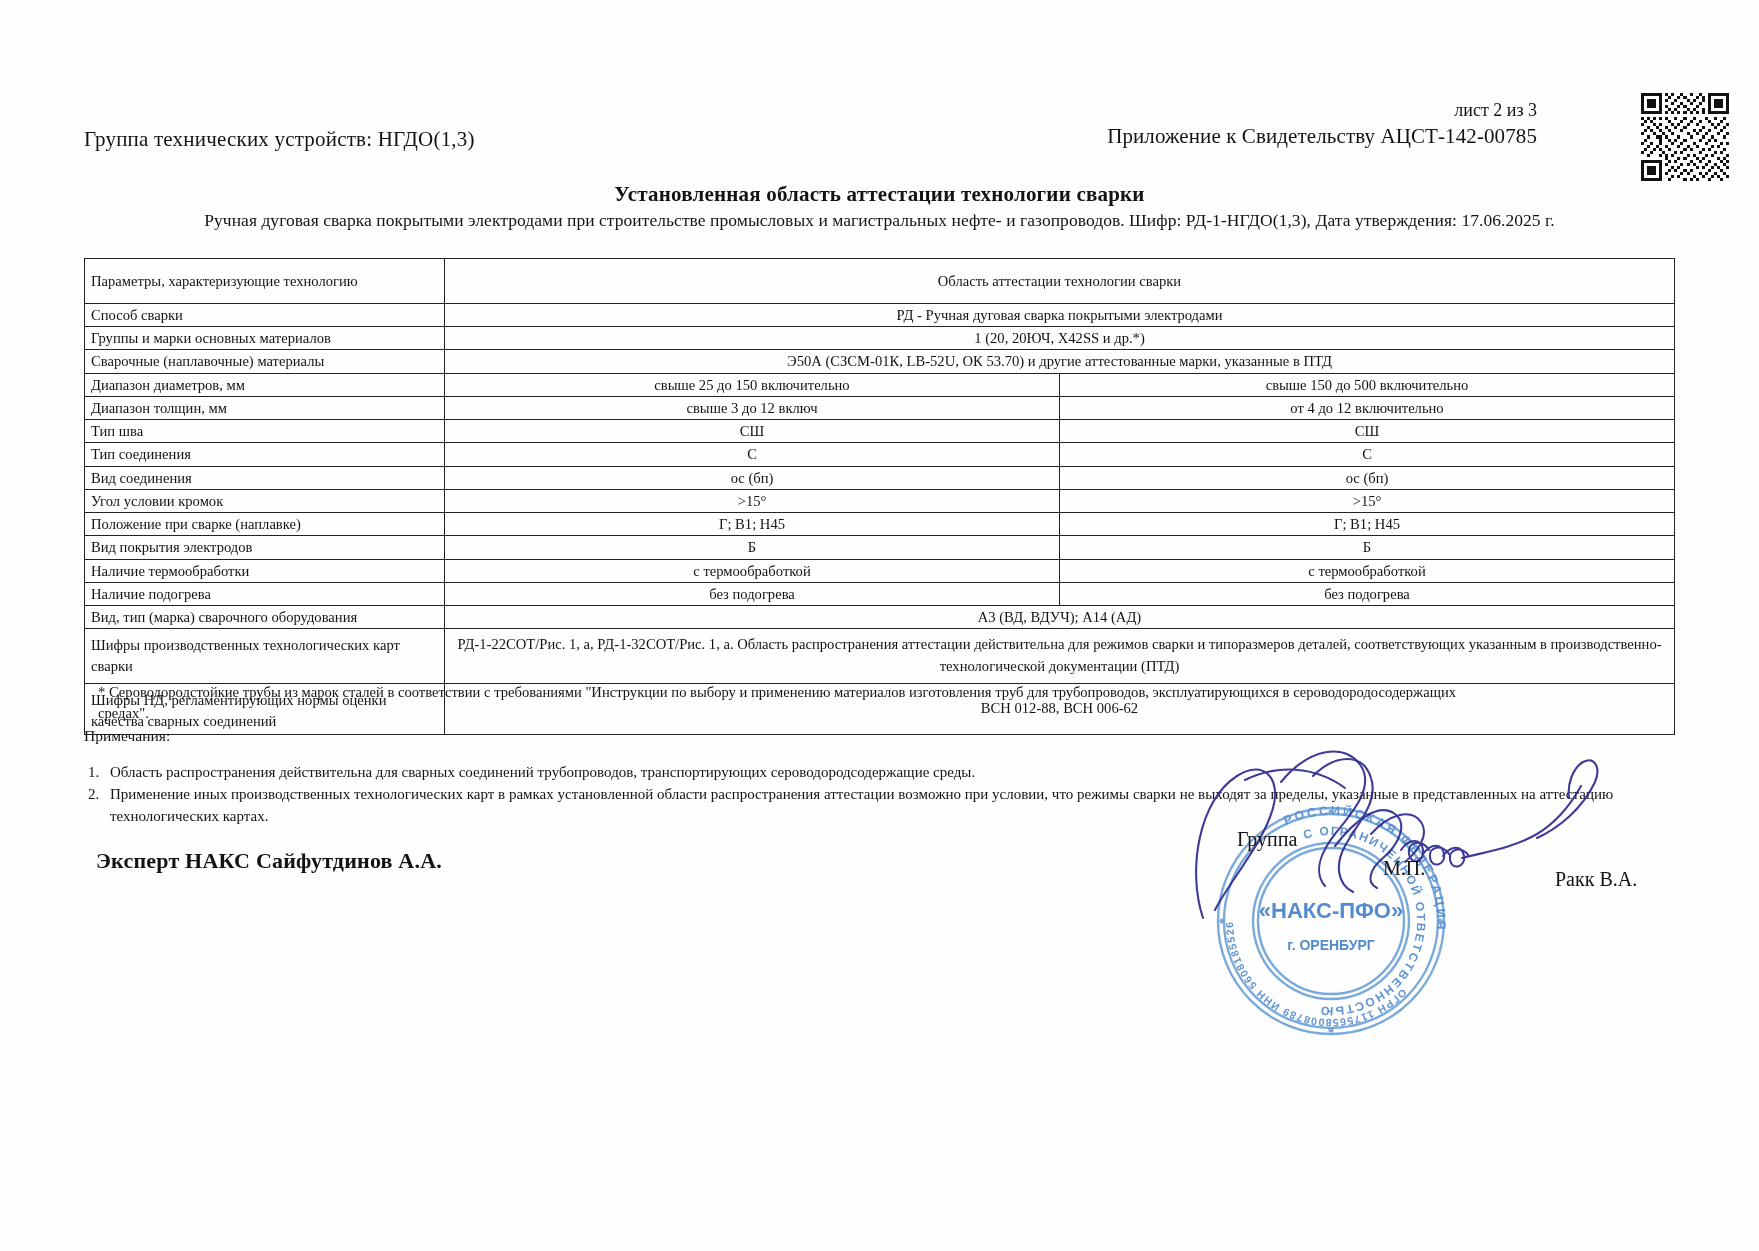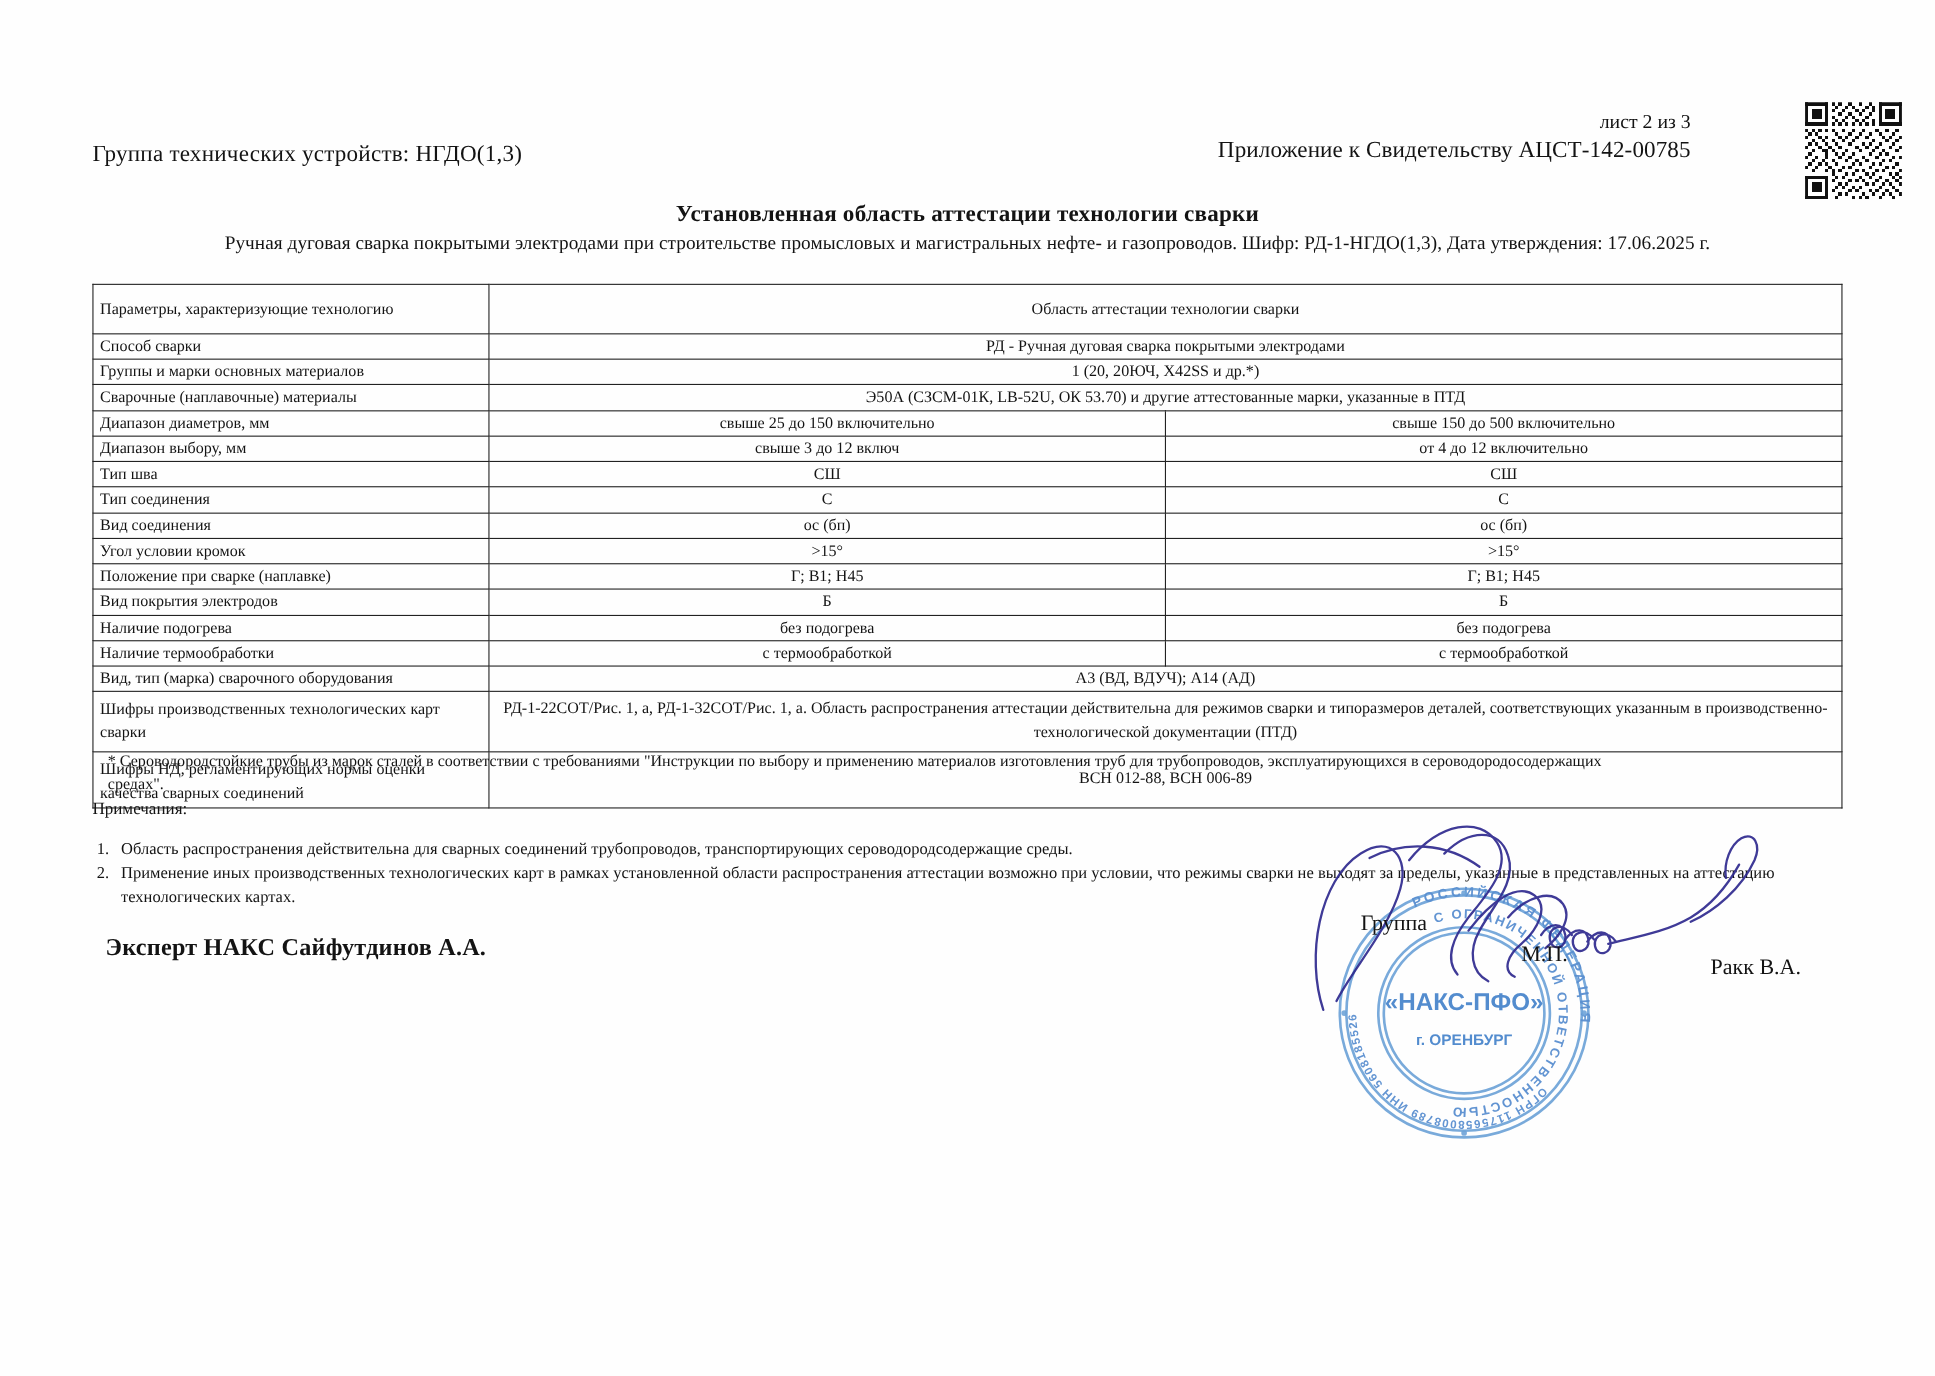--- a/index.html
+++ b/index.html
@@ -483,21 +483,21 @@
           <td class="param">Сварочные (наплавочные) материалы</td>
           <td class="val" colspan="2">Э50А (СЗСМ-01К, LB-52U, ОК 53.70) и другие аттестованные марки, указанные в ПТД</td>
         </tr>
 
         <tr>
           <td class="param">Диапазон диаметров, мм</td>
           <td class="val">свыше 25 до 150 включительно</td>
           <td class="val">свыше 150 до 500 включительно</td>
         </tr>
         <tr>
-          <td class="param">Диапазон выбору, мм</td>
+          <td class="param">Диапазон толщин, мм</td>
           <td class="val">свыше 3 до 12 включ</td>
           <td class="val">от 4 до 12 включительно</td>
         </tr>
         <tr>
           <td class="param">Тип шва</td>
           <td class="val">СШ</td>
           <td class="val">СШ</td>
         </tr>
         <tr>
           <td class="param">Тип соединения</td>
@@ -518,41 +518,41 @@
           <td class="param">Положение при сварке (наплавке)</td>
           <td class="val">Г; В1; Н45</td>
           <td class="val">Г; В1; Н45</td>
         </tr>
         <tr>
           <td class="param">Вид покрытия электродов</td>
           <td class="val">Б</td>
           <td class="val">Б</td>
         </tr>
         <tr>
+          <td class="param">Наличие термообработки</td>
+          <td class="val">с термообработкой</td>
+          <td class="val">с термообработкой</td>
+        </tr>
+        <tr>
           <td class="param">Наличие подогрева</td>
           <td class="val">без подогрева</td>
           <td class="val">без подогрева</td>
         </tr>
-        <tr>
-          <td class="param">Наличие термообработки</td>
-          <td class="val">с термообработкой</td>
-          <td class="val">с термообработкой</td>
-        </tr>
 
         <tr>
           <td class="param">Вид, тип (марка) сварочного оборудования</td>
           <td class="val" colspan="2">А3 (ВД, ВДУЧ); А14 (АД)</td>
         </tr>
         <tr>
           <td class="param ml">Шифры производственных технологических карт сварки</td>
           <td class="val ml" colspan="2">РД-1-22СОТ/Рис. 1, а, РД-1-32СОТ/Рис. 1, а. Область распространения аттестации действительна для режимов сварки и типоразмеров деталей, соответствующих указанным в производственно-технологической документации (ПТД)</td>
         </tr>
         <tr>
           <td class="param ml">Шифры НД, регламентирующих нормы оценки качества сварных соединений</td>
-          <td class="val ml" colspan="2">ВСН 012-88, ВСН 006-89</td>
+          <td class="val ml" colspan="2">ВСН 012-88, ВСН 006-62</td>
         </tr>
       </tbody>
     </table>
   </div>
 
   <div class="footnote">
     <span class="ind">* Сероводородстойкие трубы из марок сталей в соответствии с требованиями "Инструкции по выбору и применению материалов изготовления труб для трубопроводов, эксплуатирующихся в сероводородосодержащих</span>
     <span class="ind">средах".</span>
   </div>
 

